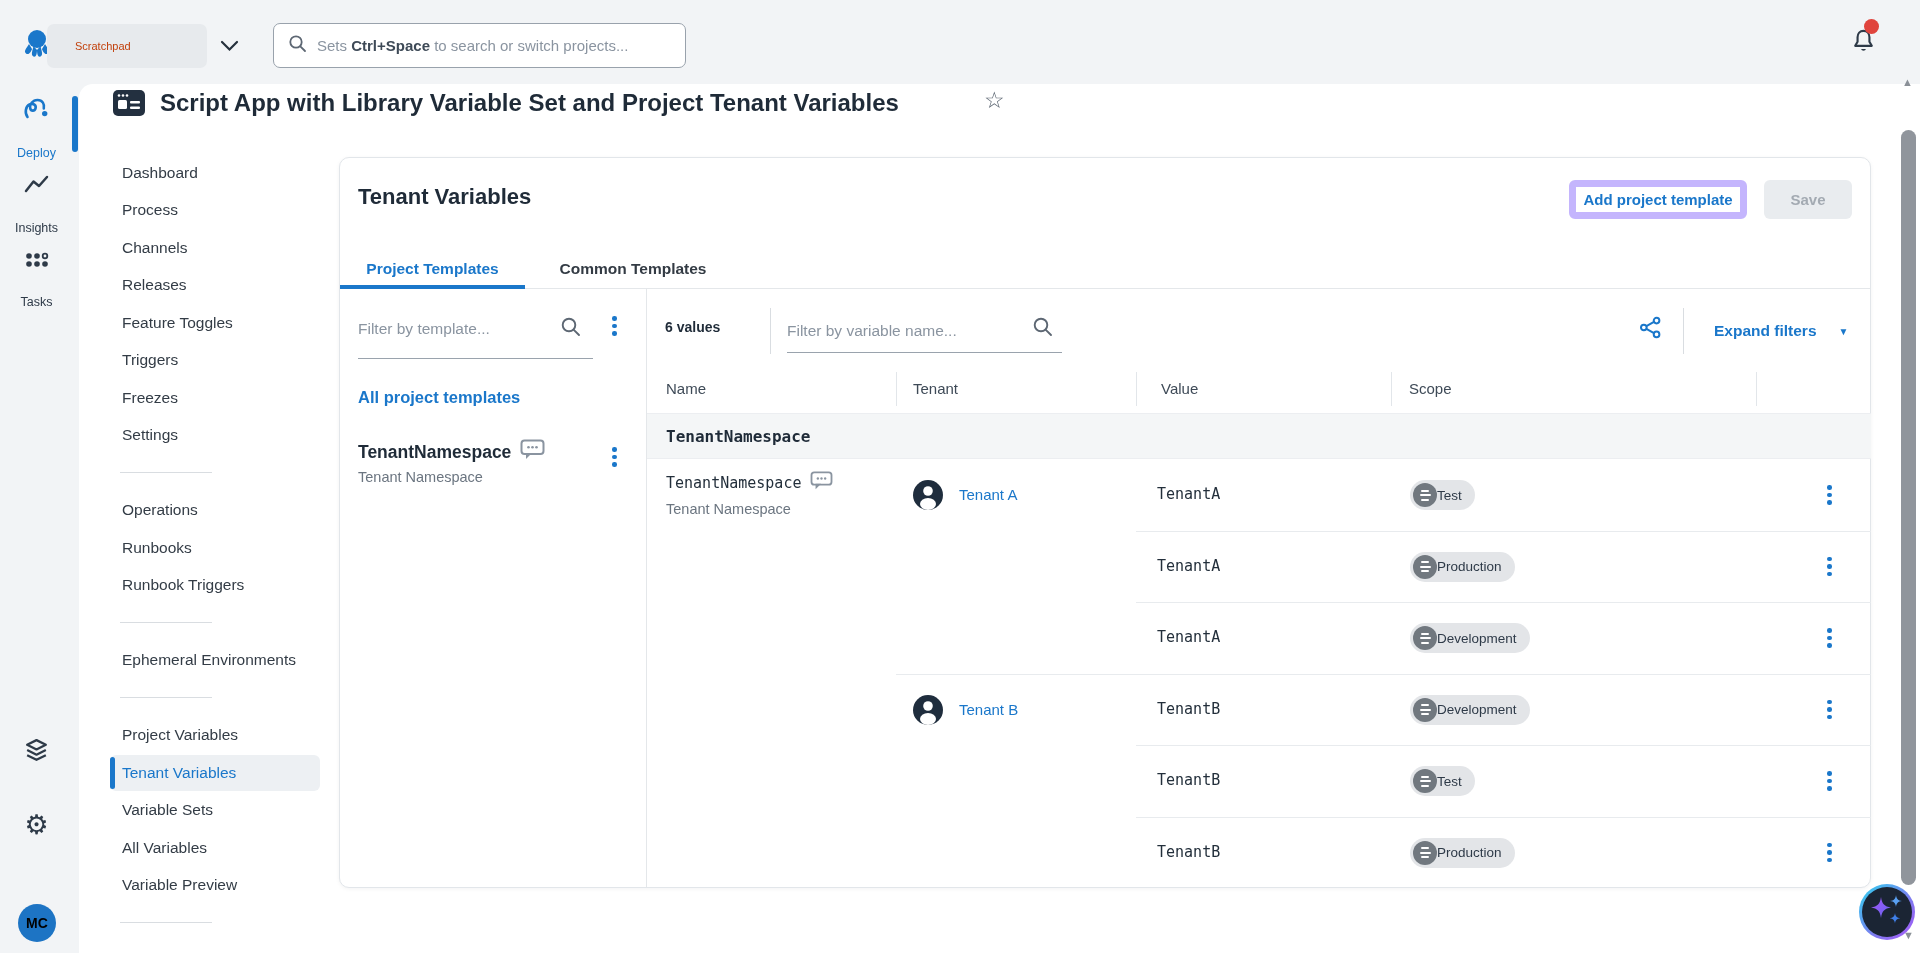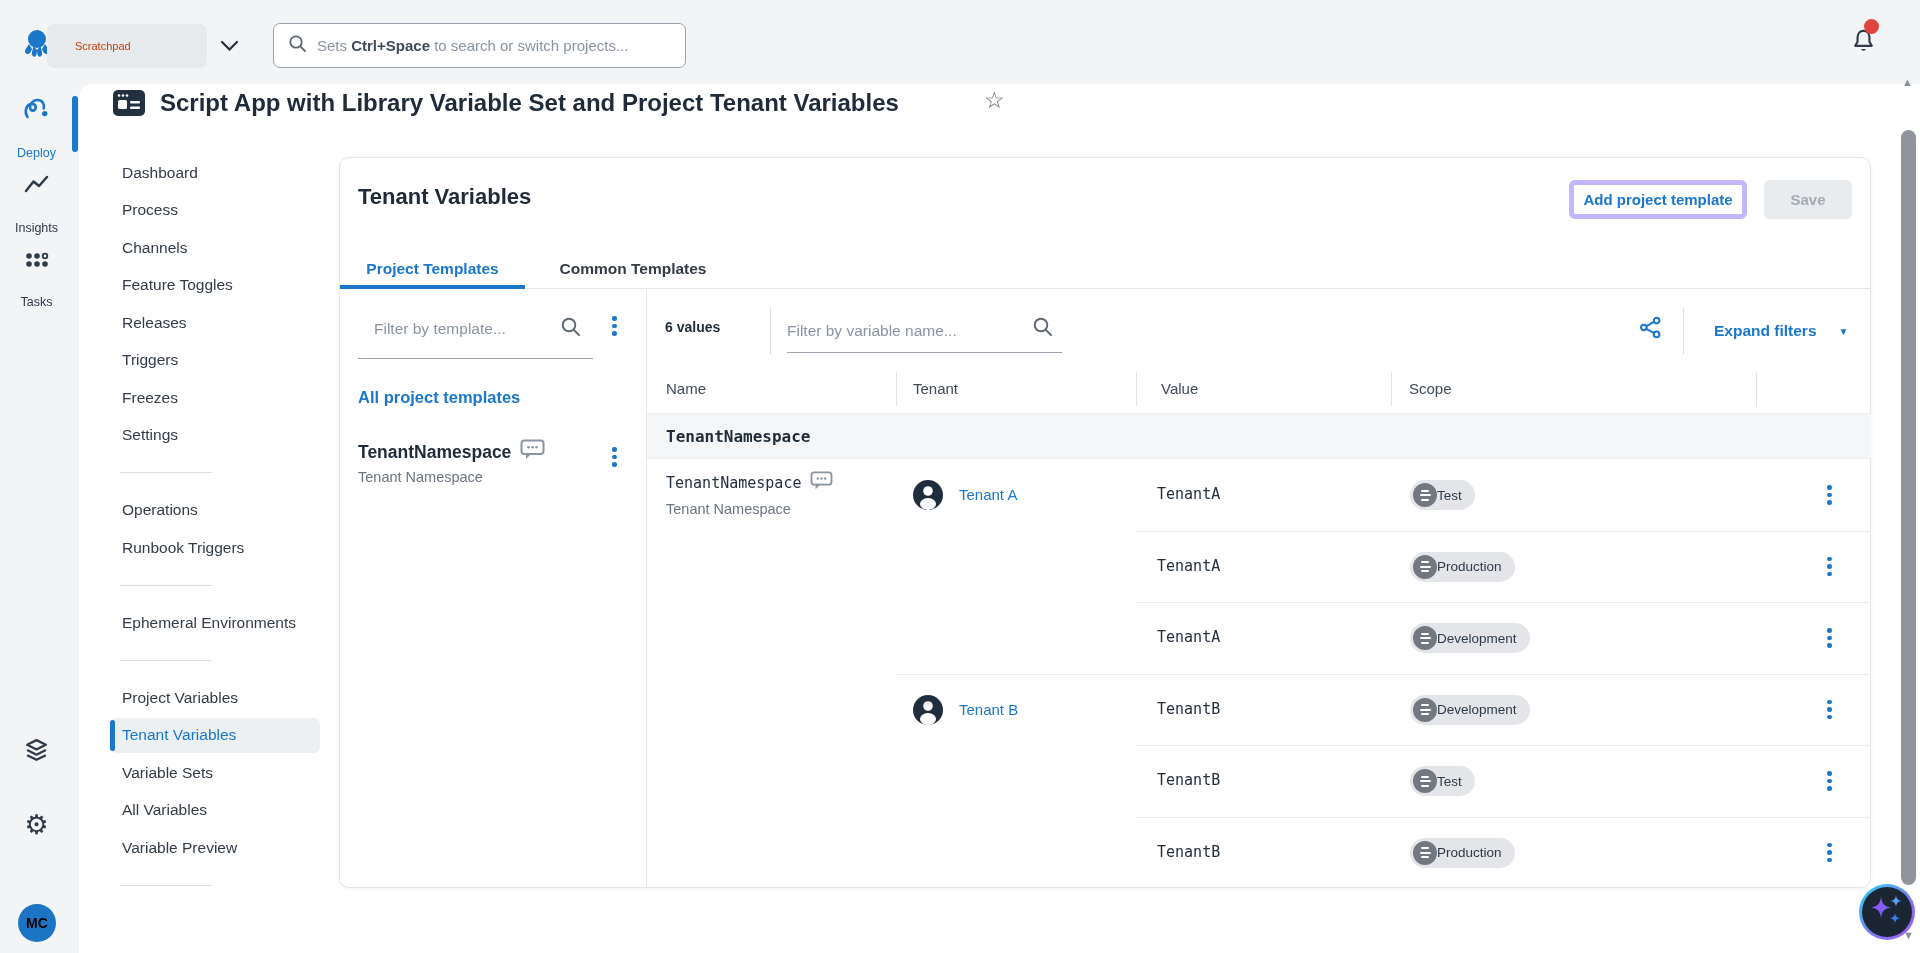--- a/index.html
+++ b/index.html
@@ -40,21 +40,21 @@
   .side-row.selected::before{content:"";position:absolute;left:20px;right:0;top:1px;bottom:1px;background:#edf0f3;border-radius:6px}
   .side-row.selected::after{content:"";position:absolute;left:20px;top:3px;bottom:3px;width:5px;border-radius:3px;background:#1a77ca}
   .side-row.selected span{position:relative;color:#1a77ca;z-index:1}
   .side-div{height:37.5px;display:flex;align-items:center}
   .side-div i{display:block;margin-left:30px;width:92px;height:1px;background:#d9dde1}
 
   
   .card{left:339px;top:157px;width:1532px;height:731px;background:#fff;border:1px solid #e2e6ea;border-radius:10px;box-shadow:0 1px 4px rgba(16,24,40,.05)}
   .card-title{left:18px;top:26px;font-size:22px;font-weight:700;color:#1f2b38}
   .btn{display:flex;align-items:center;justify-content:center;border-radius:6px;font-size:15px;font-weight:700;cursor:pointer}
-  .btn-add{left:1229px;top:22px;width:178px;height:39px;border:5px solid #c4b5fd;color:#1a77ca;background:#fff}
+  .btn-add{left:1229px;top:22px;width:178px;height:39px;border:7px solid #c4b5fd;color:#1a77ca;background:#fff}
   .btn-save{left:1424px;top:22px;width:88px;height:39px;background:#e9ecef;color:#a3aab2;cursor:default}
   .tabs{left:0;top:91px;width:1530px;height:40px;border-bottom:1px solid #e4e7ea}
   .tab{position:absolute;top:0;height:39px;display:flex;align-items:center;justify-content:center;font-size:15.5px;font-weight:700;color:#333b44;cursor:pointer}
   .tab.active{color:#1a77ca}
   .tab.active::after{content:"";position:absolute;left:0;right:0;bottom:-1px;height:4px;background:#1a77ca}
   .pane-divider{left:306px;top:131px;bottom:0;width:1px;background:#e4e7ea}
 
   
   .ph-text{font-size:15.5px;color:#8a94a0;white-space:nowrap}
   .underline{height:1px;background:#9aa3ad}
@@ -196,39 +196,42 @@
   <div class="side-row">
       <span>Dashboard</span>
     </div>
   <div class="side-row">
       <span>Process</span>
     </div>
   <div class="side-row">
       <span>Channels</span>
     </div>
   <div class="side-row">
+      <span>Releases</span>
+    </div>
+  <div class="side-row">
       <span>Feature Toggles</span>
     </div>
   <div class="side-row">
-      <span>Releases</span>
-    </div>
-  <div class="side-row">
       <span>Triggers</span>
     </div>
   <div class="side-row">
       <span>Freezes</span>
     </div>
   <div class="side-row">
       <span>Settings</span>
     </div>
   <div class="side-div">
       <i></i>
     </div>
   <div class="side-row">
       <span>Operations</span>
+    </div>
+  <div class="side-row">
+      <span>Runbooks</span>
     </div>
   <div class="side-row">
       <span>Runbook Triggers</span>
     </div>
   <div class="side-div">
       <i></i>
     </div>
   <div class="side-row">
       <span>Ephemeral Environments</span>
     </div>
@@ -259,21 +262,21 @@
   <div class="abs card-title">Tenant Variables</div>
   <div class="abs btn btn-add">Add project template</div>
   <div class="abs btn btn-save">Save</div>
 
   <div class="abs tabs">
     <div class="tab active" style="left:0;width:185px">Project Templates</div>
     <div class="tab" style="left:200px;width:186px">Common Templates</div>
   </div>
   <div class="abs pane-divider"></div>
 
-  <div class="abs ph-text" style="left:34px;top:162px">Filter by template...</div>
+  <div class="abs ph-text" style="left:18px;top:162px">Filter by template...</div>
   <div class="abs underline" style="left:18px;top:200px;width:235px"></div>
   <div class="abs" style="left:220px;top:158px">
     <svg width="21" height="21" viewBox="0 0 21 21">
         <circle cx="9" cy="9" r="6.3" fill="none" stroke="#5d6773" stroke-width="1.9"></circle>
         <path d="M13.8 13.8 L19 19" stroke="#5d6773" stroke-width="1.9" stroke-linecap="round"></path>
       </svg>
   </div>
   <div class="abs kebab" style="left:268px;top:154px">
       <i></i>
       <i></i>

